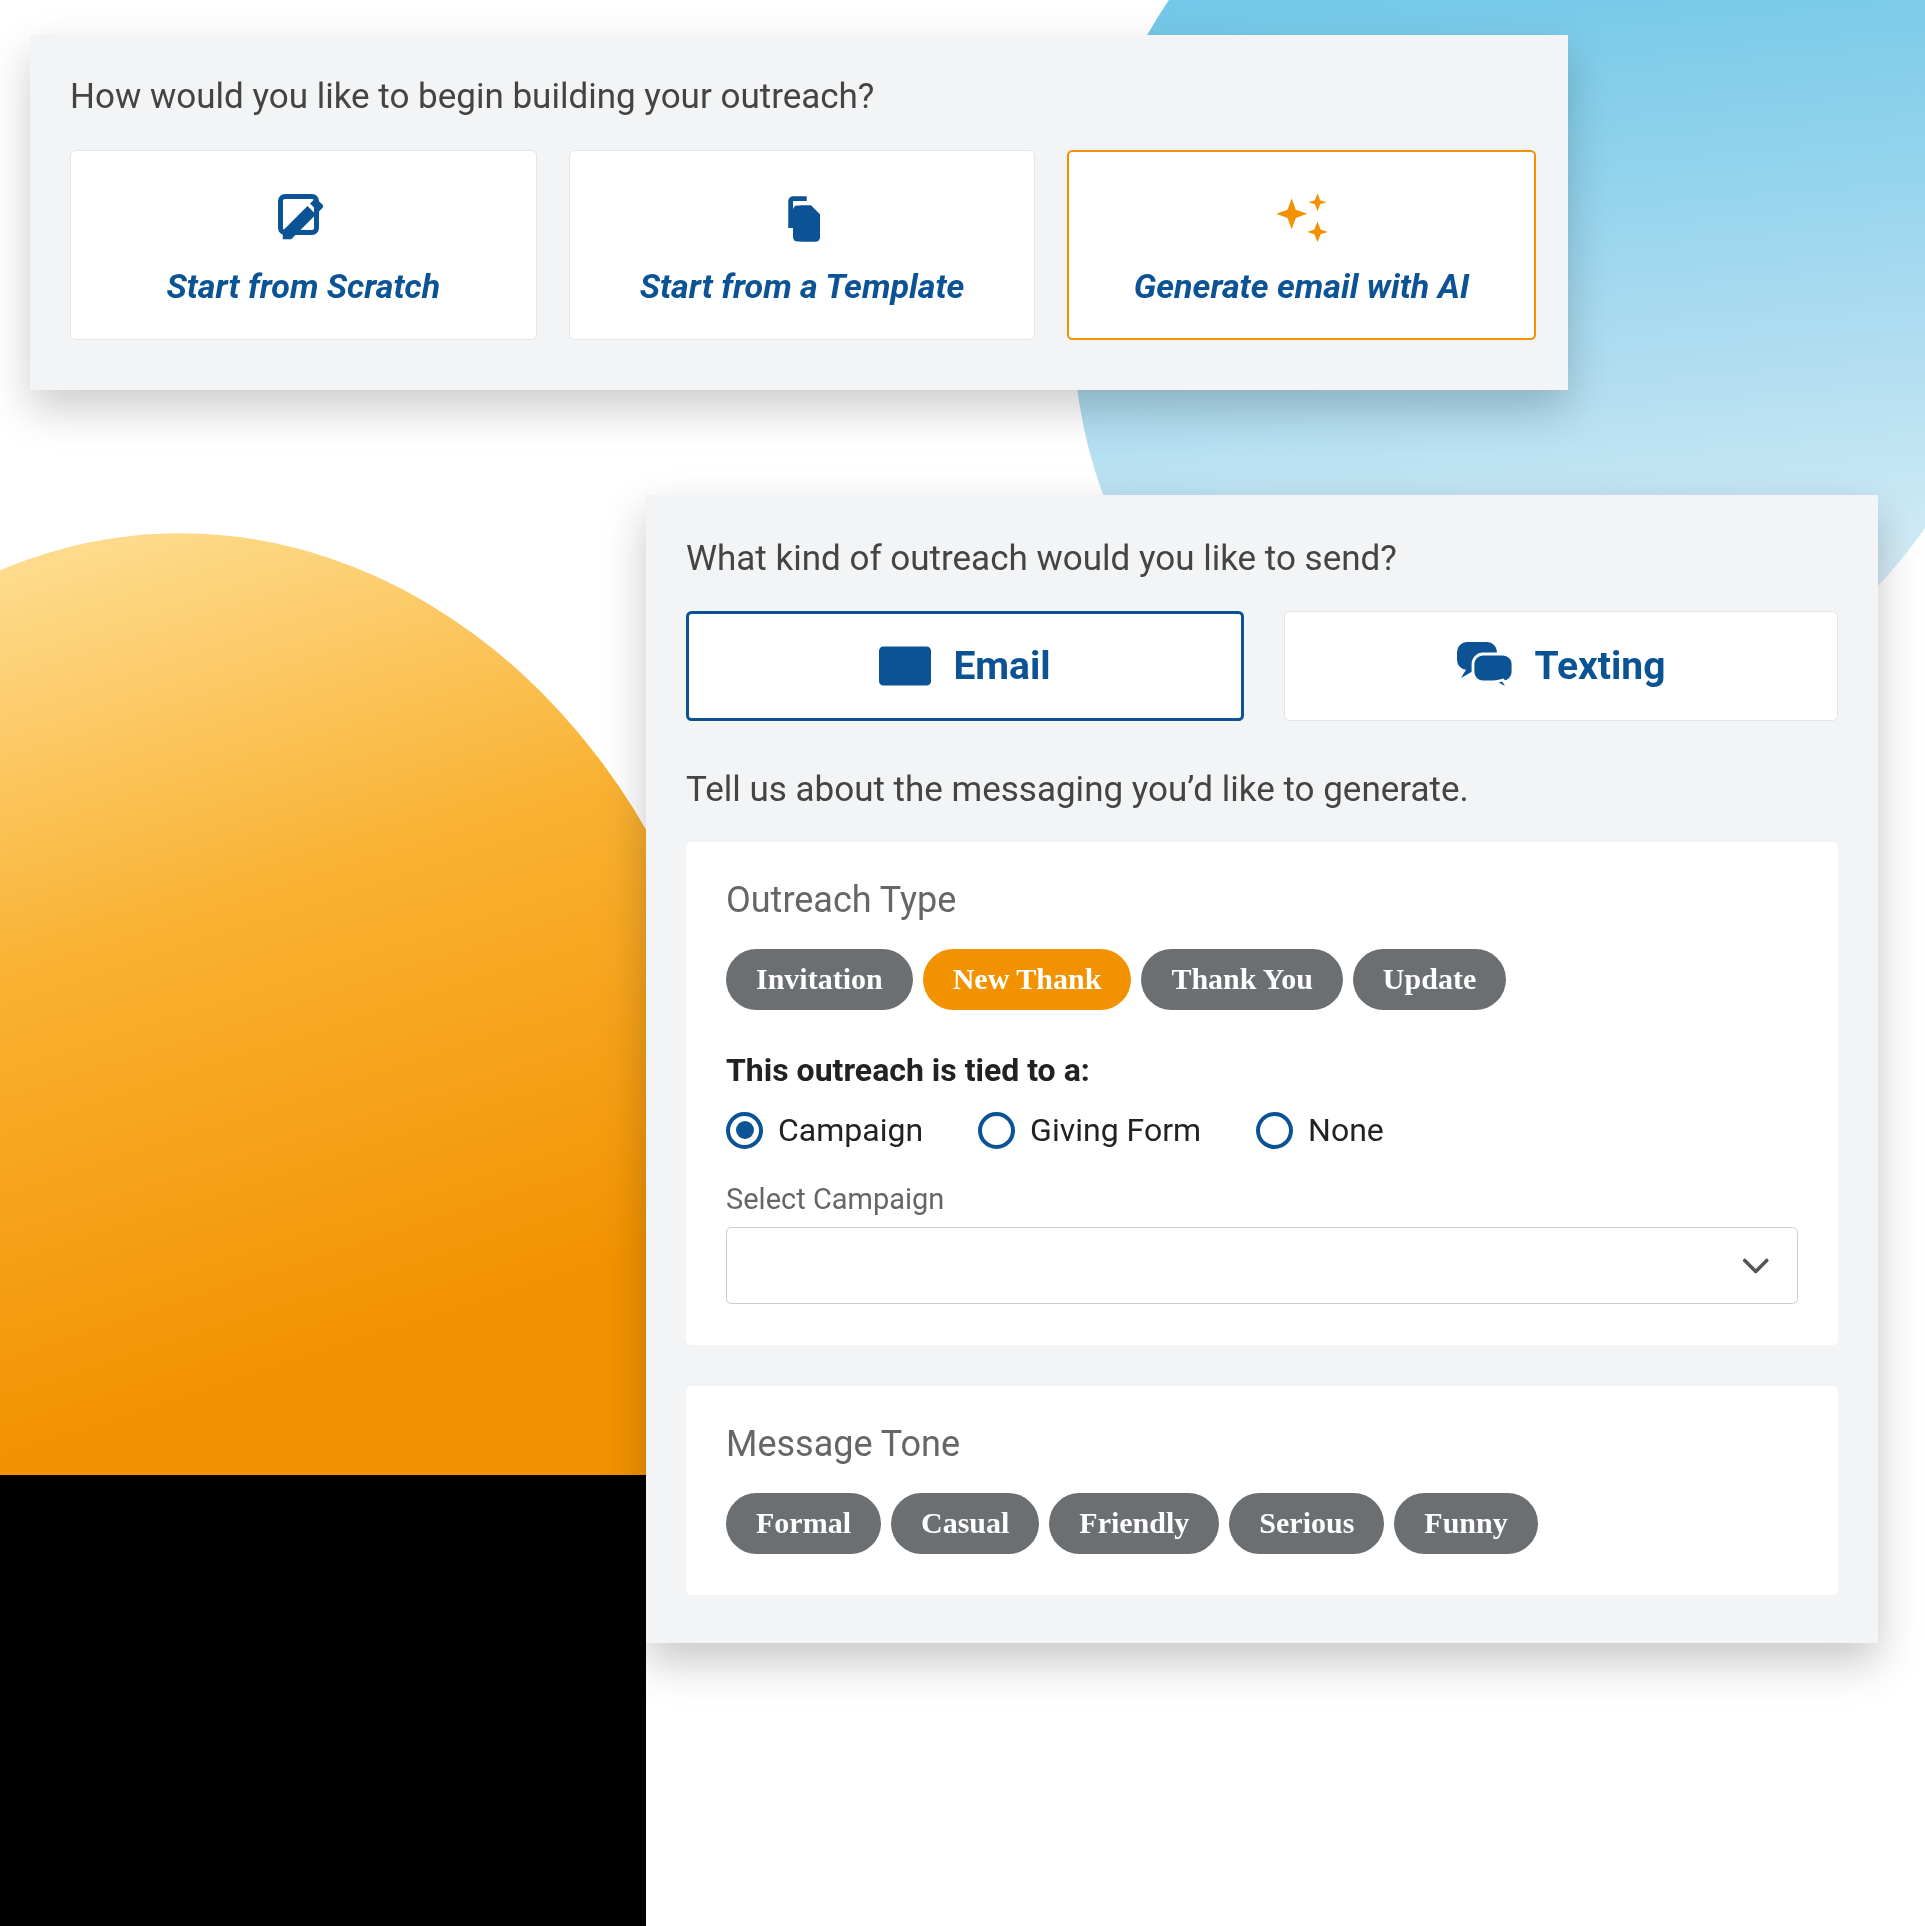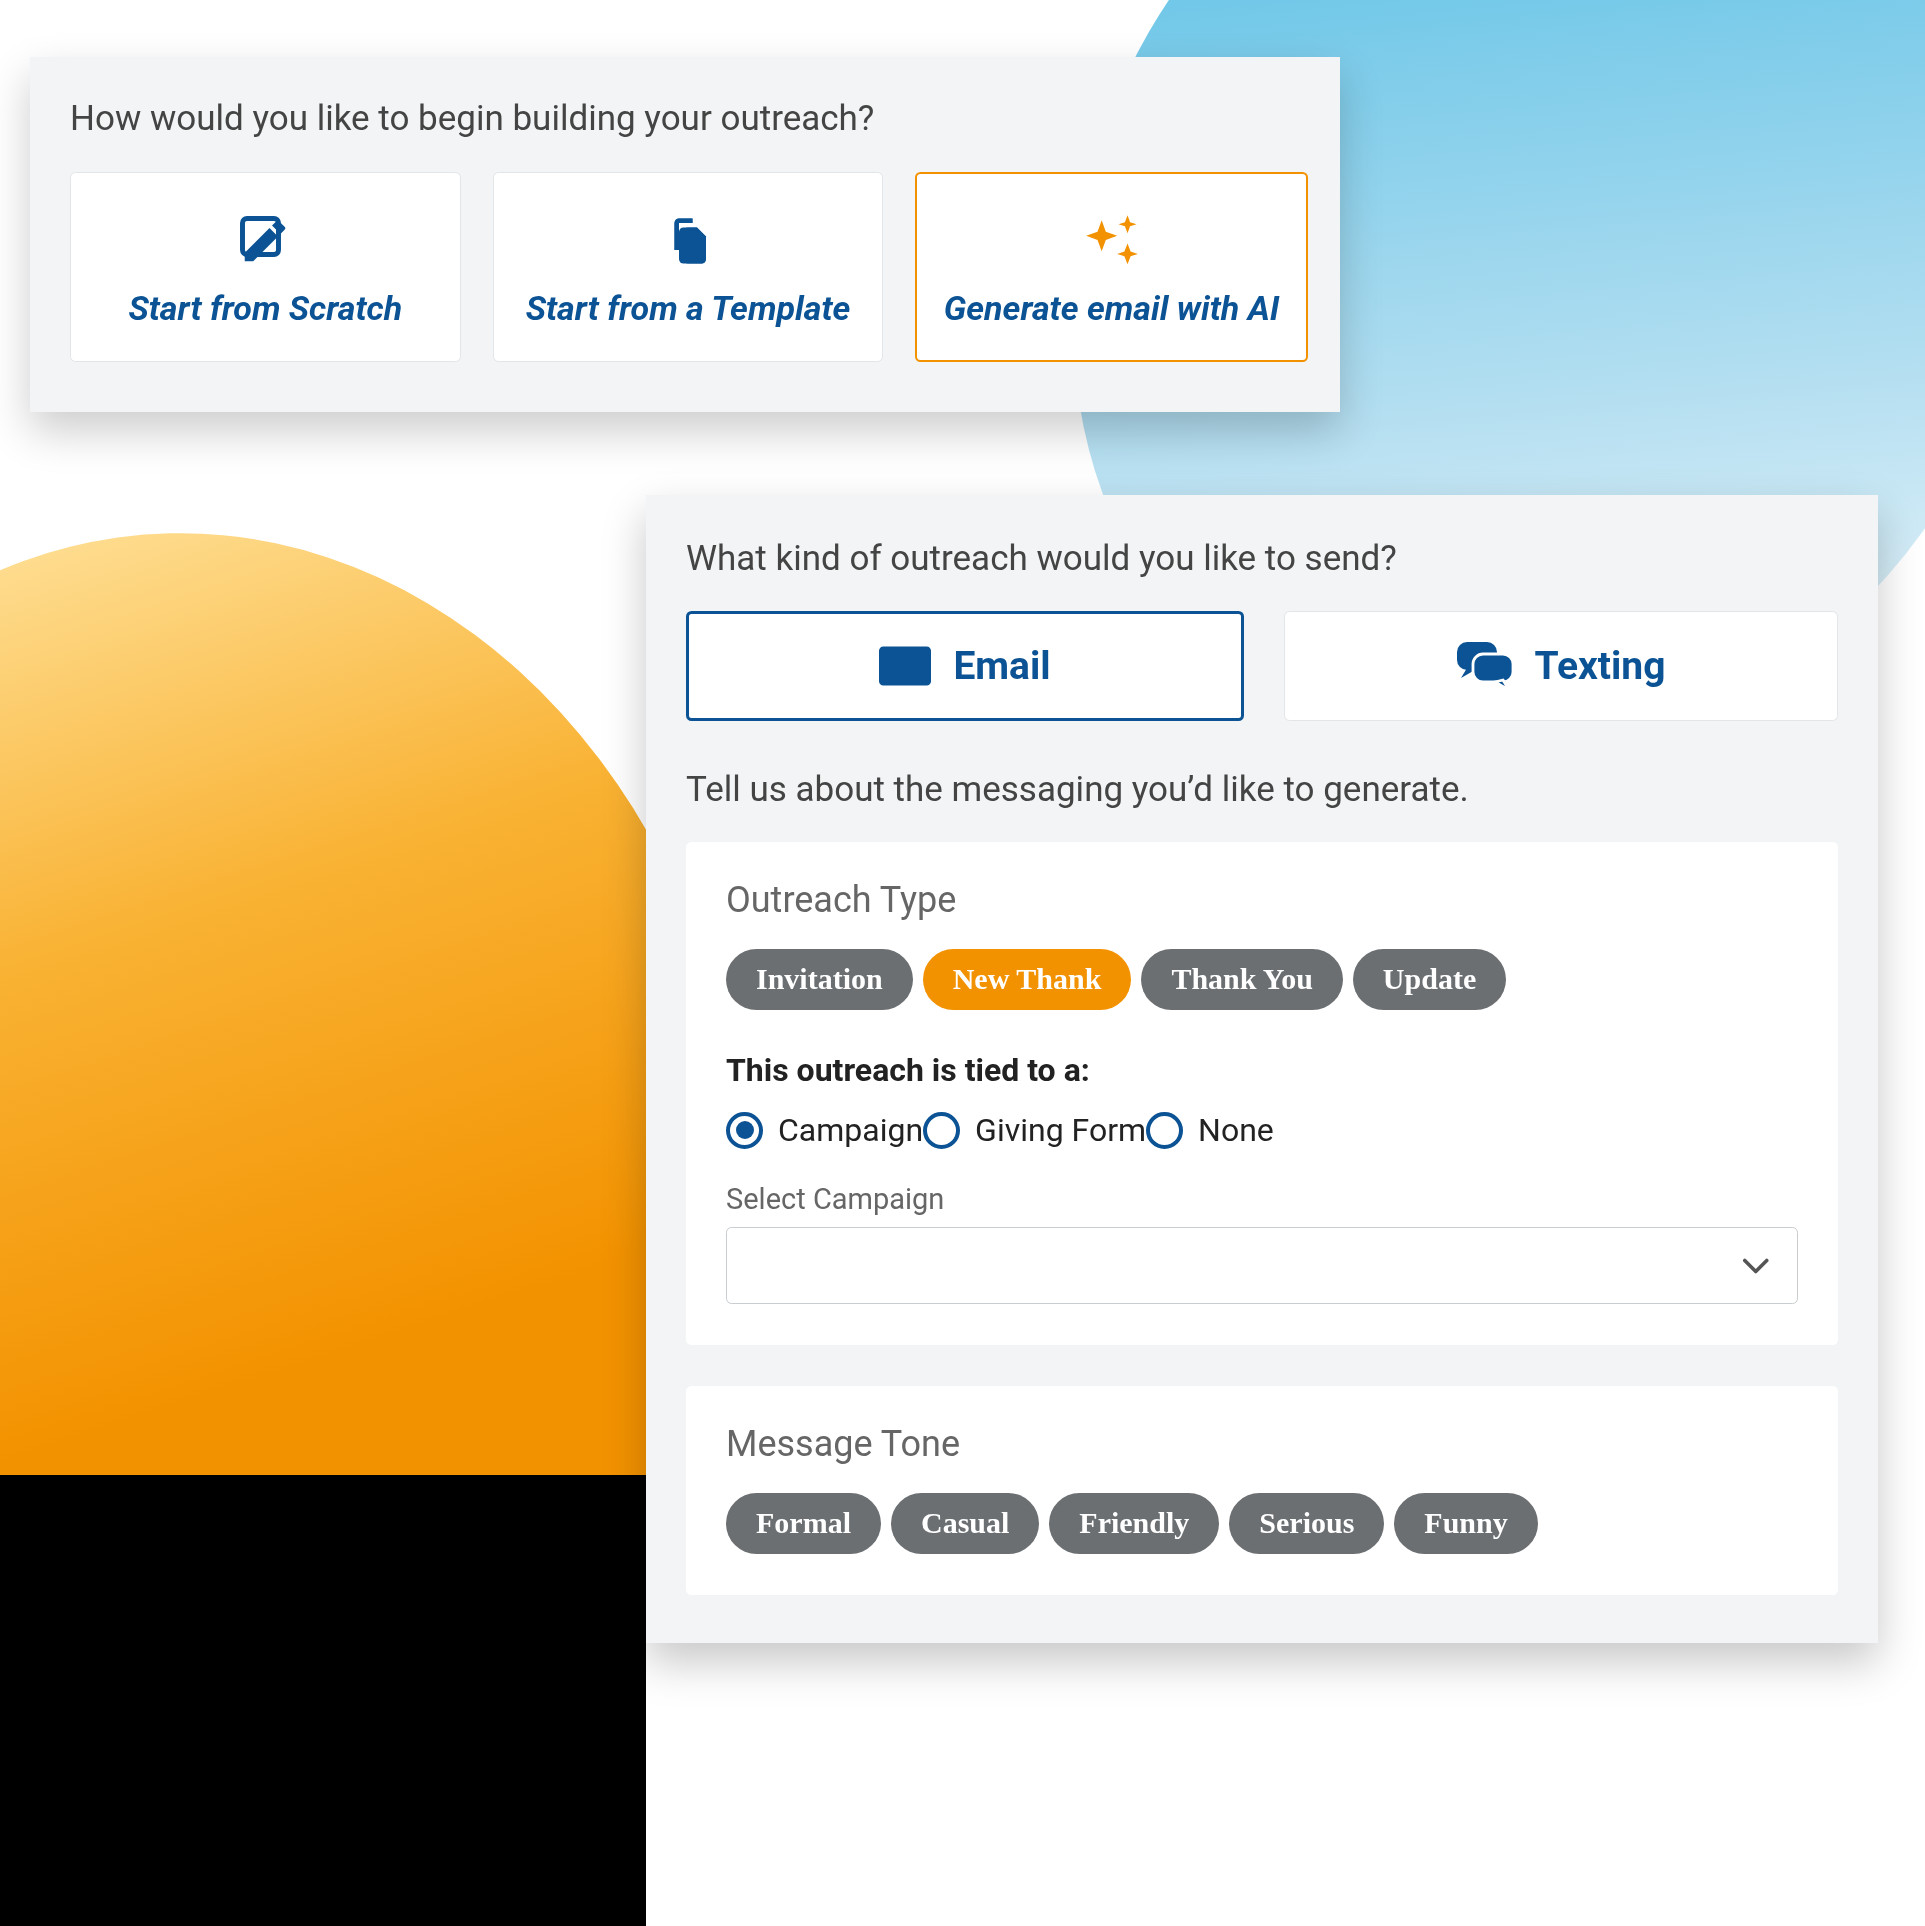--- a/index.html
+++ b/index.html
@@ -40,23 +40,23 @@
     top: 1475px;
     width: 646px;
     height: 454px;
     background: #000;
     z-index: 0;
   }
 
   
   .panel-top {
     position: absolute;
-    top: 57px;
+    top: 35px;
     left: 30px;
-    width: 1310px;
+    width: 1538px;
     background: #f2f4f5;
     box-shadow: 0 19px 41px rgba(0,0,0,0.20);
     padding: 41px 32px 50px 40px;
     z-index: 3;
   }
   .panel-top .prompt {
     font-size: 35px;
     color: #444;
     margin-bottom: 33px;
   }
@@ -179,20 +179,21 @@
 
   .tied-label {
     font-size: 32px;
     font-weight: 700;
     color: #222;
     margin-top: 41px;
     margin-bottom: 22px;
   }
   .radio-row {
     display: flex;
+    gap: 55px;
     margin-bottom: 33px;
   }
   .radio-item {
     display: flex;
     align-items: center;
     gap: 15px;
     cursor: pointer;
   }
   .radio-outer {
     width: 37px;

